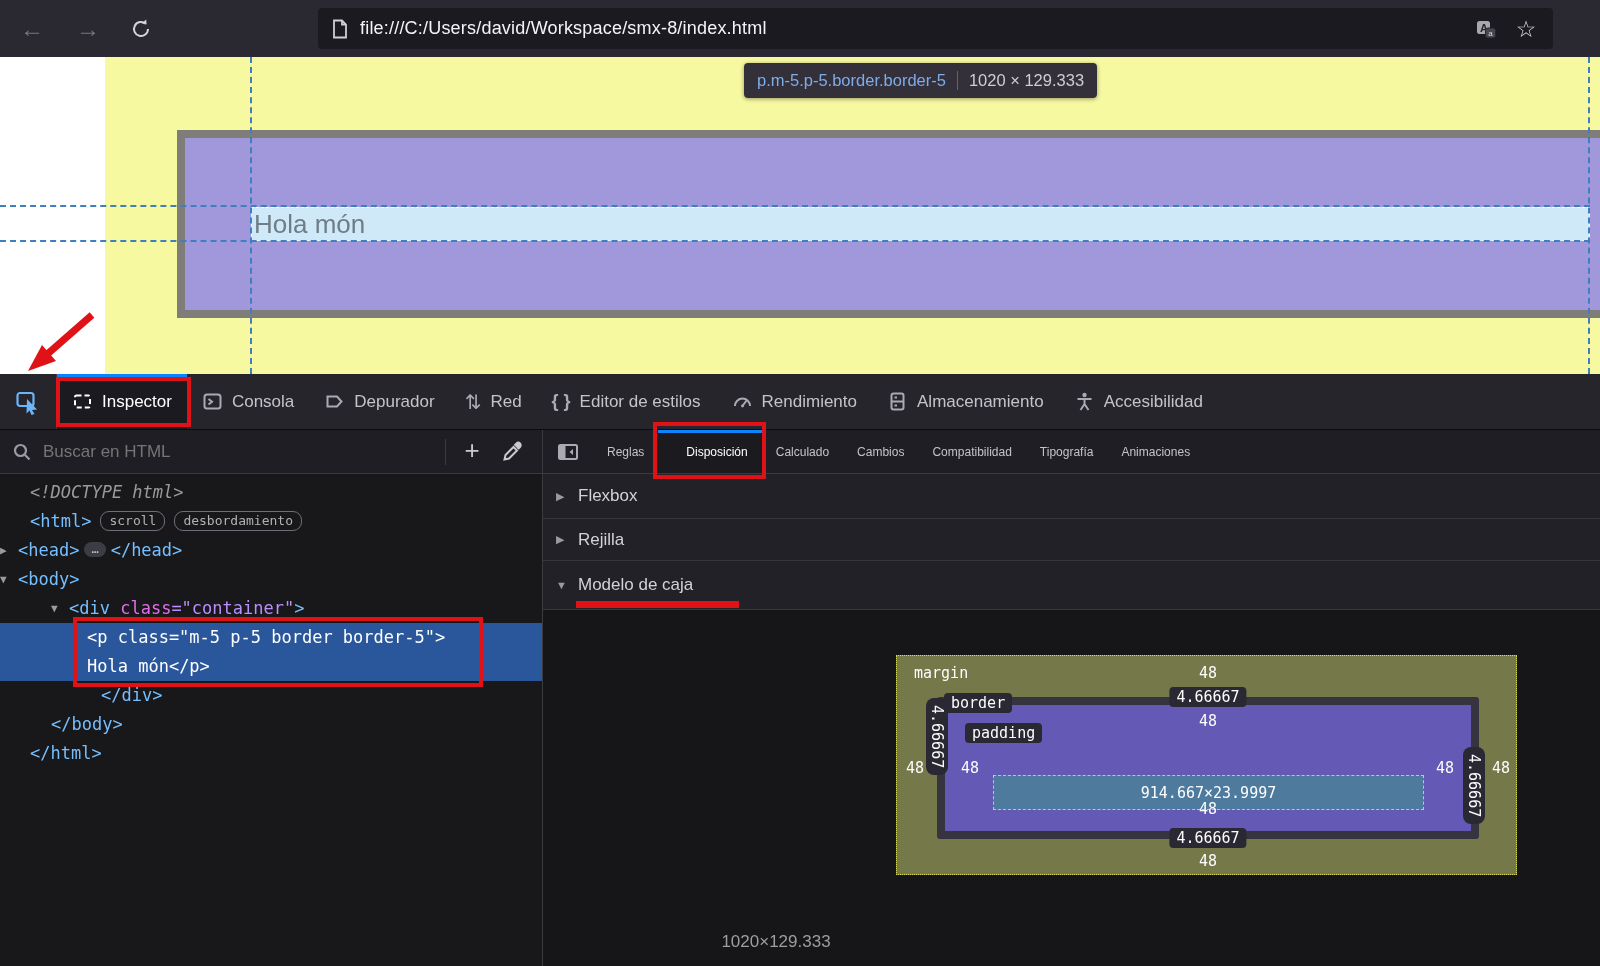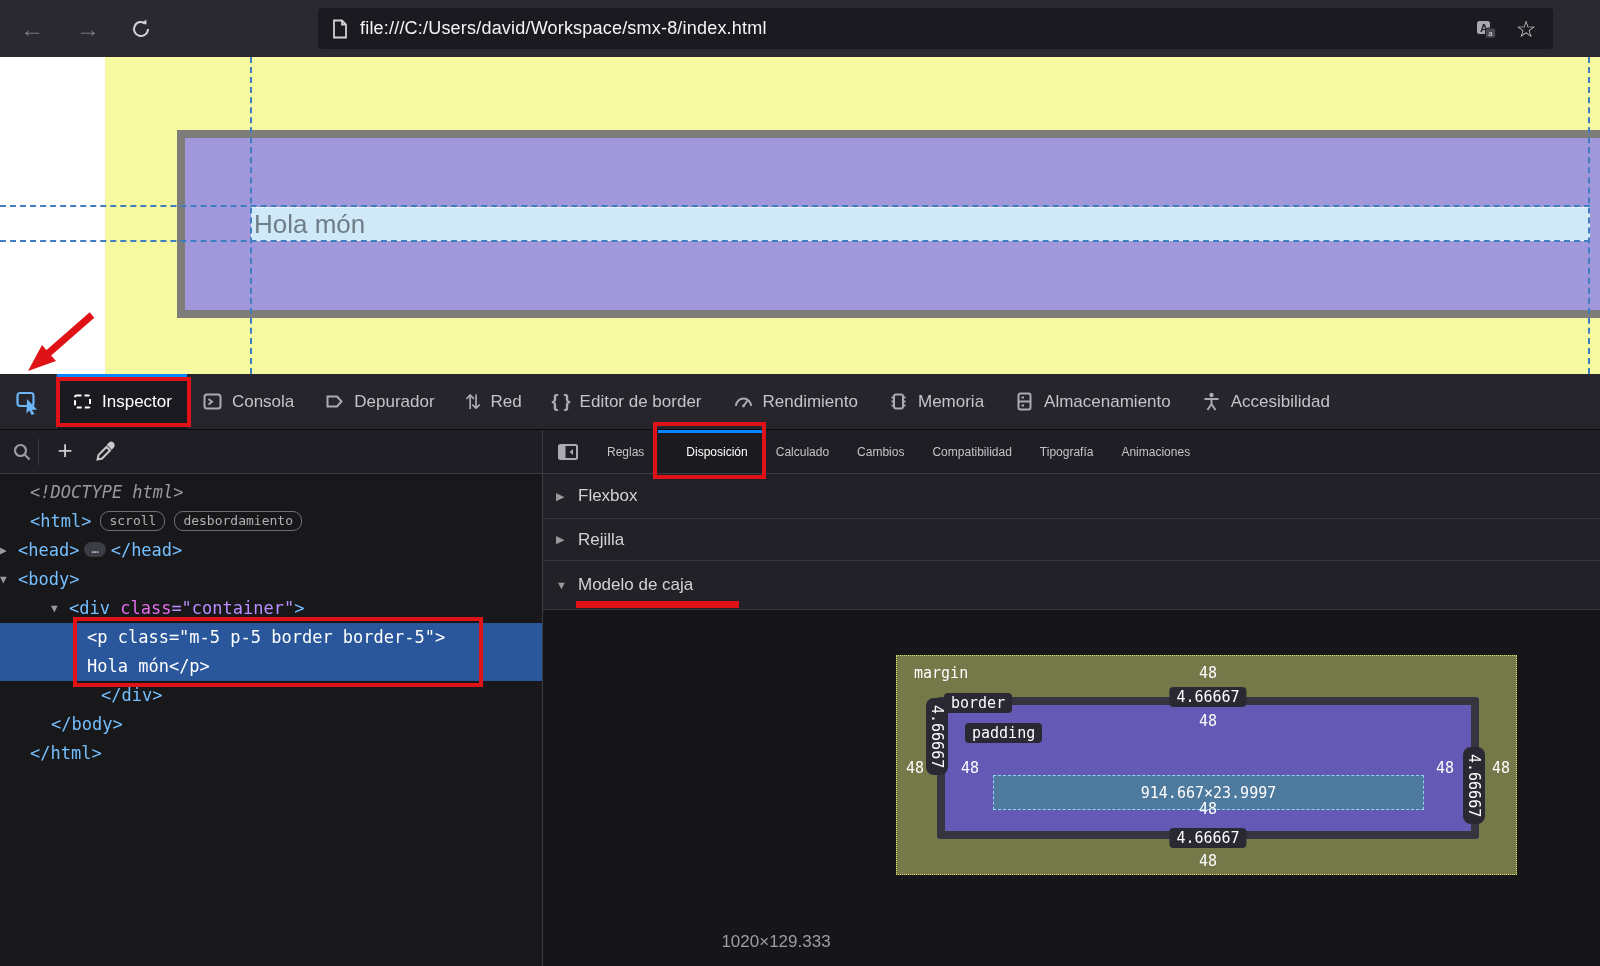--- a/index.html
+++ b/index.html
@@ -148,20 +148,25 @@
 
     <div class="content-strip">
       <span class="hola">Hola món</span>
     </div>
 
     <div class="guide-h" style="top:148px"></div>
     <div class="guide-h" style="top:183px"></div>
     <div class="guide-v" style="left:250px"></div>
     <div class="guide-v" style="left:1588px"></div>
 
+    <div class="tooltip">
+      <span class="sel">p.m-5.p-5.border.border-5</span>
+      <span class="tt-div"></span>
+      <span class="dims">1020 × 129.333</span>
+    </div>
 
     <svg class="annot-arrow" style="left:22px;top:252px" width="80" height="66" viewBox="0 0 80 66">
       <line x1="70" y1="6" x2="22" y2="48" stroke="#df1218" stroke-width="7"></line>
       <polygon points="6,62 34,52 20,36" fill="#df1218"></polygon>
     </svg>
   </div>
 
   <div class="devtools">
 
     <div class="dt-toolbar">
@@ -195,44 +200,32 @@
         <span>Depurador</span>
       </div>
 
       <div class="dt-tab">
         <span class="glyph-icon" style="font-size:20px">⇅</span>
         <span>Red</span>
       </div>
 
       <div class="dt-tab">
         <span class="glyph-icon" style="font-size:18px;font-weight:bold">{ }</span>
-        <span>Editor de border</span>
+        <span>Editor de estilos</span>
       </div>
 
       <div class="dt-tab">
         <svg width="22" height="21" viewBox="0 0 22 21" fill="none" stroke="currentColor" stroke-width="2">
           <path d="M4 15 a7.5 7.5 0 1 1 15 0"></path>
           <line x1="11.5" y1="15" x2="15.5" y2="9.5"></line>
           <circle cx="11.5" cy="15" r="1.4" fill="currentColor" stroke="none"></circle>
         </svg>
         <span>Rendimiento</span>
       </div>
 
-      <div class="dt-tab">
-        <svg width="21" height="21" viewBox="0 0 21 21" fill="none" stroke="currentColor" stroke-width="2">
-          <rect x="6" y="3.5" width="9" height="14" rx="2"></rect>
-          <line x1="3.5" y1="6.5" x2="6" y2="6.5"></line>
-            <line x1="3.5" y1="10.5" x2="6" y2="10.5"></line>
-            <line x1="3.5" y1="14.5" x2="6" y2="14.5"></line>
-          <line x1="15" y1="6.5" x2="17.5" y2="6.5"></line>
-            <line x1="15" y1="10.5" x2="17.5" y2="10.5"></line>
-            <line x1="15" y1="14.5" x2="17.5" y2="14.5"></line>
-        </svg>
-        <span>Memoria</span>
-      </div>
 
       <div class="dt-tab">
         <svg width="21" height="21" viewBox="0 0 21 21" fill="none" stroke="currentColor" stroke-width="2">
           <rect x="4.5" y="2.5" width="12" height="16" rx="2"></rect>
           <line x1="4.5" y1="10.5" x2="16.5" y2="10.5"></line>
           <line x1="7.5" y1="6.5" x2="10" y2="6.5"></line>
             <line x1="7.5" y1="14.5" x2="10" y2="14.5"></line>
         </svg>
         <span>Almacenamiento</span>
       </div>
@@ -247,20 +240,21 @@
     </div>
 
     <div class="dt-body">
 
       <div class="dt-left">
         <div class="search-row">
           <svg class="search-icon" width="20" height="20" viewBox="0 0 20 20" fill="none" stroke="currentColor" stroke-width="2.2">
             <circle cx="8.5" cy="8.5" r="5.5"></circle>
             <line x1="12.8" y1="12.8" x2="17.5" y2="17.5"></line>
           </svg>
+          <input class="search-input" placeholder="Buscar en HTML" style="">
           <span class="sep-v"></span>
           <div class="tool-btn">
             <span class="plus">+</span>
           </div>
           <div class="tool-btn">
             <svg width="22" height="22" viewBox="0 0 22 22" fill="none" stroke="currentColor" stroke-width="2">
               <path d="M3.5 18.5 l1 -4.5 l8 -8 l3.5 3.5 l-8 8 z"></path>
               <path d="M13.5 4.5 l2 -2 a1.8 1.8 0 0 1 3.5 3.5 l-2 2" fill="currentColor"></path>
             </svg>
           </div>

